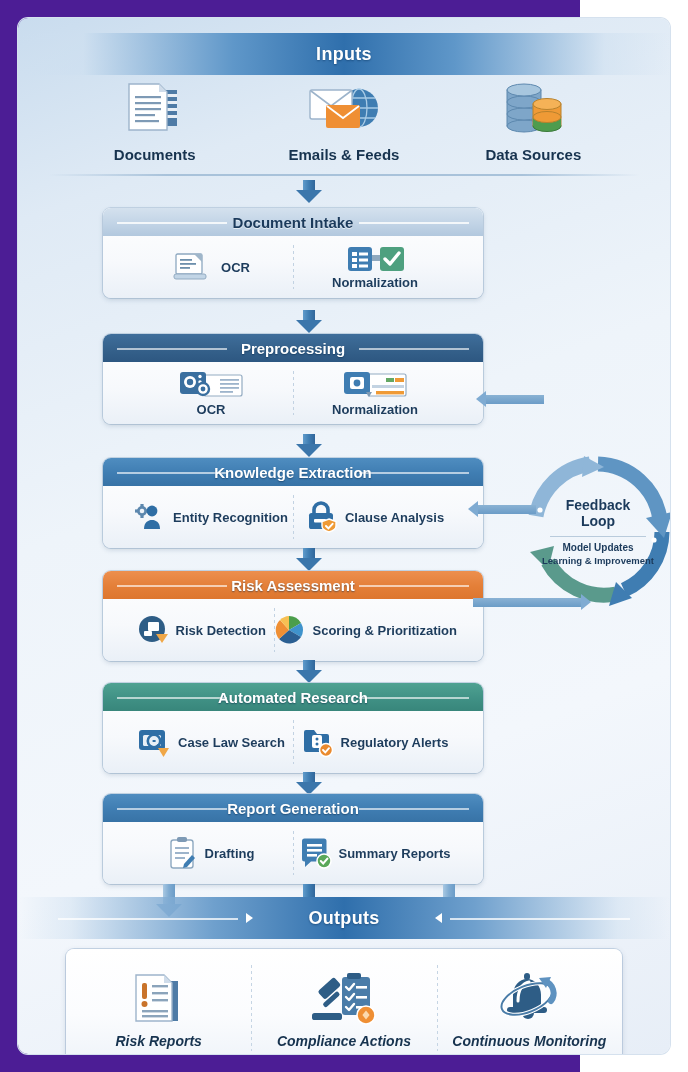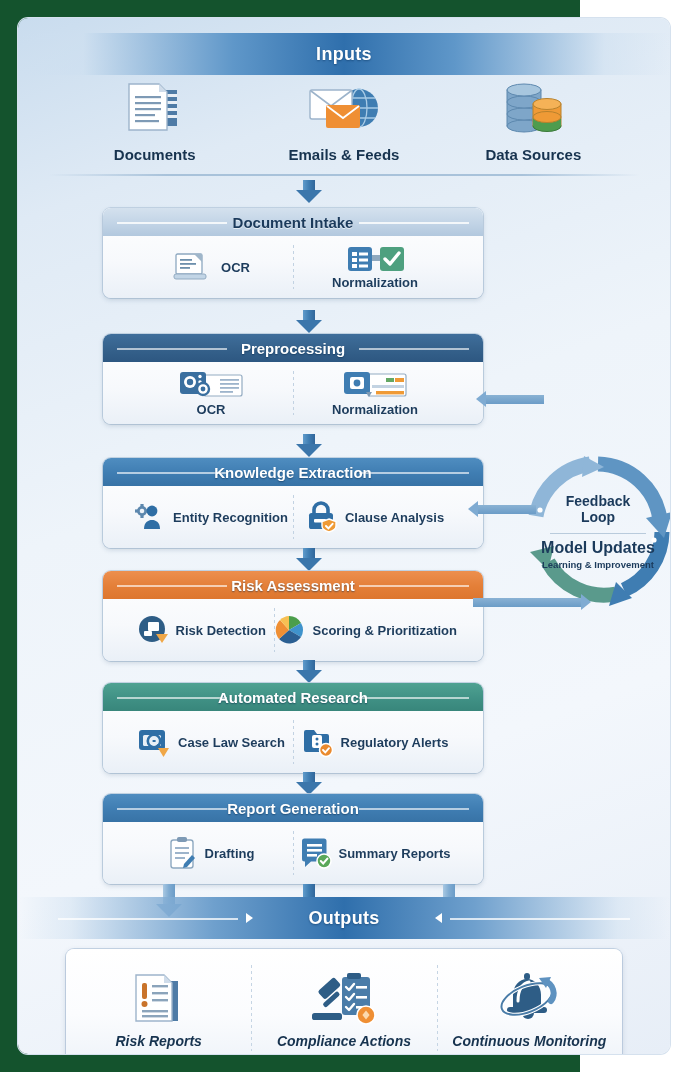--- a/index.html
+++ b/index.html
@@ -6,21 +6,21 @@
   html, body {
     width: 688px; height: 1072px;
     background: #ffffff;
     font-family: "Liberation Sans", sans-serif;
     overflow: hidden;
   }
 
   #canvas {
     position: relative;
     width: 580px; height: 1072px;
-    background: #14532d;
+    background: #4c1d95;
   }
 
   
   .panel {
     position: absolute;
     left: 18px; top: 18px;
     width: 652px; height: 1036px;
     border-radius: 10px;
     background: linear-gradient(160deg,#c9dcee 0%,#dfeaf5 16%,#eef4fa 42%,#f3f7fc 70%,#e7eef7 100%);
     overflow: hidden;
@@ -222,21 +222,21 @@
     pointer-events: none;
   }
   .fb-title {
     font-size: 14px; font-weight: bold; color: #1b3a5b;
     line-height: 1.12; text-align: center;
   }
   .fb-sep {
     width: 96px; height: 1px; background: #b9cbdc;
     margin: 7px 0 5px;
   }
-  .fb-sub   { font-size: 16px; font-weight: bold; color: #1b3a5b; }
+  .fb-sub   { font-size: 10px; font-weight: bold; color: #1b3a5b; }
   .fb-sub2  { font-size: 9.5px; font-weight: bold; color: #1b3a5b; margin-top: 2px; }
 
   
   .stub {
     position: absolute; height: 9px;
     background: linear-gradient(180deg,#8ab2d4,#6b9cc7);
   }
   .stub-head-left {
     position: absolute; width: 0; height: 0;
     border-top: 8px solid transparent;

